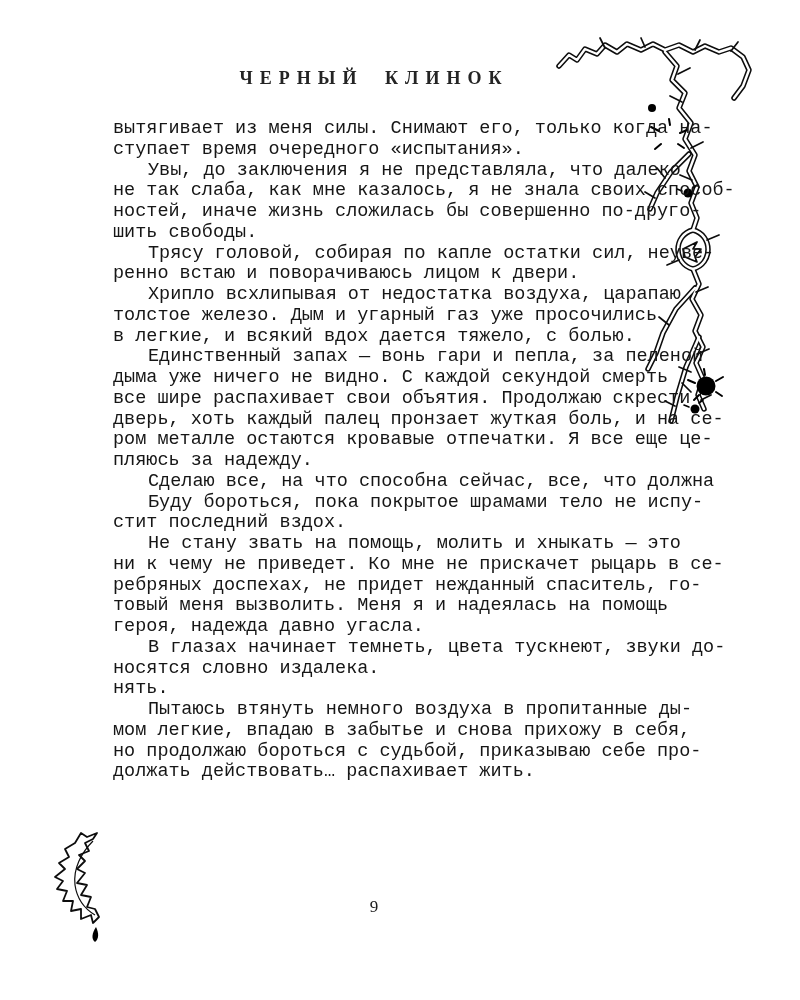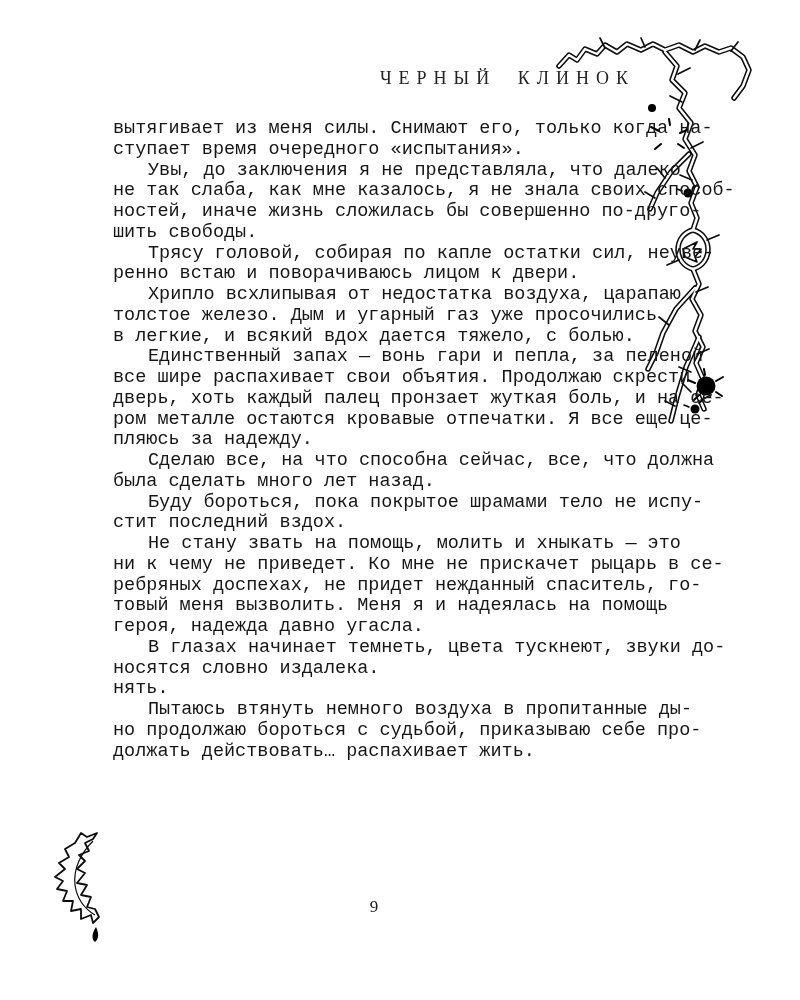--- a/index.html
+++ b/index.html
@@ -14,23 +14,23 @@
     background: #ffffff;
     overflow: hidden;
     font-family: "Liberation Serif", "DejaVu Serif", serif;
     color: #161616;
   }
   .book-title {
     position: absolute;
     left: 113px;
     top: 68px;
     width: 522px;
-    text-align: right;
+    text-align: center;
     font-size: 18px;
-    font-weight: 400;
+    font-weight: 700;
     letter-spacing: 7px;
     word-spacing: 10px;
     color: #242424;
     white-space: nowrap;
   }
   .text-column {
     position: absolute;
     left: 113px;
     top: 119px;
     width: 522px;
@@ -173,36 +173,37 @@
       <div class="line indent">Увы, до заключения я не представляла, что далеко</div>
       <div class="line">не так слаба, как мне казалось, я не знала своих способ-</div>
       <div class="line">ностей, иначе жизнь сложилась бы совершенно по-друго-</div>
       <div class="line last">шить свободы.</div>
       <div class="line indent">Трясу головой, собирая по капле остатки сил, неуве-</div>
       <div class="line last">ренно встаю и поворачиваюсь лицом к двери.</div>
       <div class="line indent">Хрипло всхлипывая от недостатка воздуха, царапаю</div>
       <div class="line">толстое железо. Дым и угарный газ уже просочились</div>
       <div class="line last">в легкие, и всякий вдох дается тяжело, с болью.</div>
       <div class="line indent">Единственный запах — вонь гари и пепла, за пеленой</div>
+      <div class="line">дыма уже ничего не видно. С каждой секундой смерть</div>
       <div class="line">все шире распахивает свои объятия. Продолжаю скрести</div>
       <div class="line">дверь, хоть каждый палец пронзает жуткая боль, и на се-</div>
       <div class="line">ром металле остаются кровавые отпечатки. Я все еще це-</div>
       <div class="line last">пляюсь за надежду.</div>
       <div class="line indent">Сделаю все, на что способна сейчас, все, что должна</div>
-      <div class="line last">была сделать много лет назад.</div>
       <div class="line indent">Буду бороться, пока покрытое шрамами тело не испу-</div>
       <div class="line last">стит последний вздох.</div>
       <div class="line indent">Не стану звать на помощь, молить и хныкать — это</div>
       <div class="line">ни к чему не приведет. Ко мне не прискачет рыцарь в се-</div>
       <div class="line">ребряных доспехах, не придет нежданный спаситель, го-</div>
       <div class="line">товый меня вызволить. Меня я и надеялась на помощь</div>
       <div class="line last">героя, надежда давно угасла.</div>
       <div class="line indent">В глазах начинает темнеть, цвета тускнеют, звуки до-</div>
       <div class="line last">носятся словно издалека.</div>
       <div class="line last">нять.</div>
       <div class="line indent">Пытаюсь втянуть немного воздуха в пропитанные ды-</div>
+      <div class="line">мом легкие, впадаю в забытье и снова прихожу в себя,</div>
       <div class="line">но продолжаю бороться с судьбой, приказываю себе про-</div>
       <div class="line last">должать действовать… распахивает жить.</div>
     </div>
 
   <div class="page-number">9</div>
 
 </div>
 
 </body></html>

